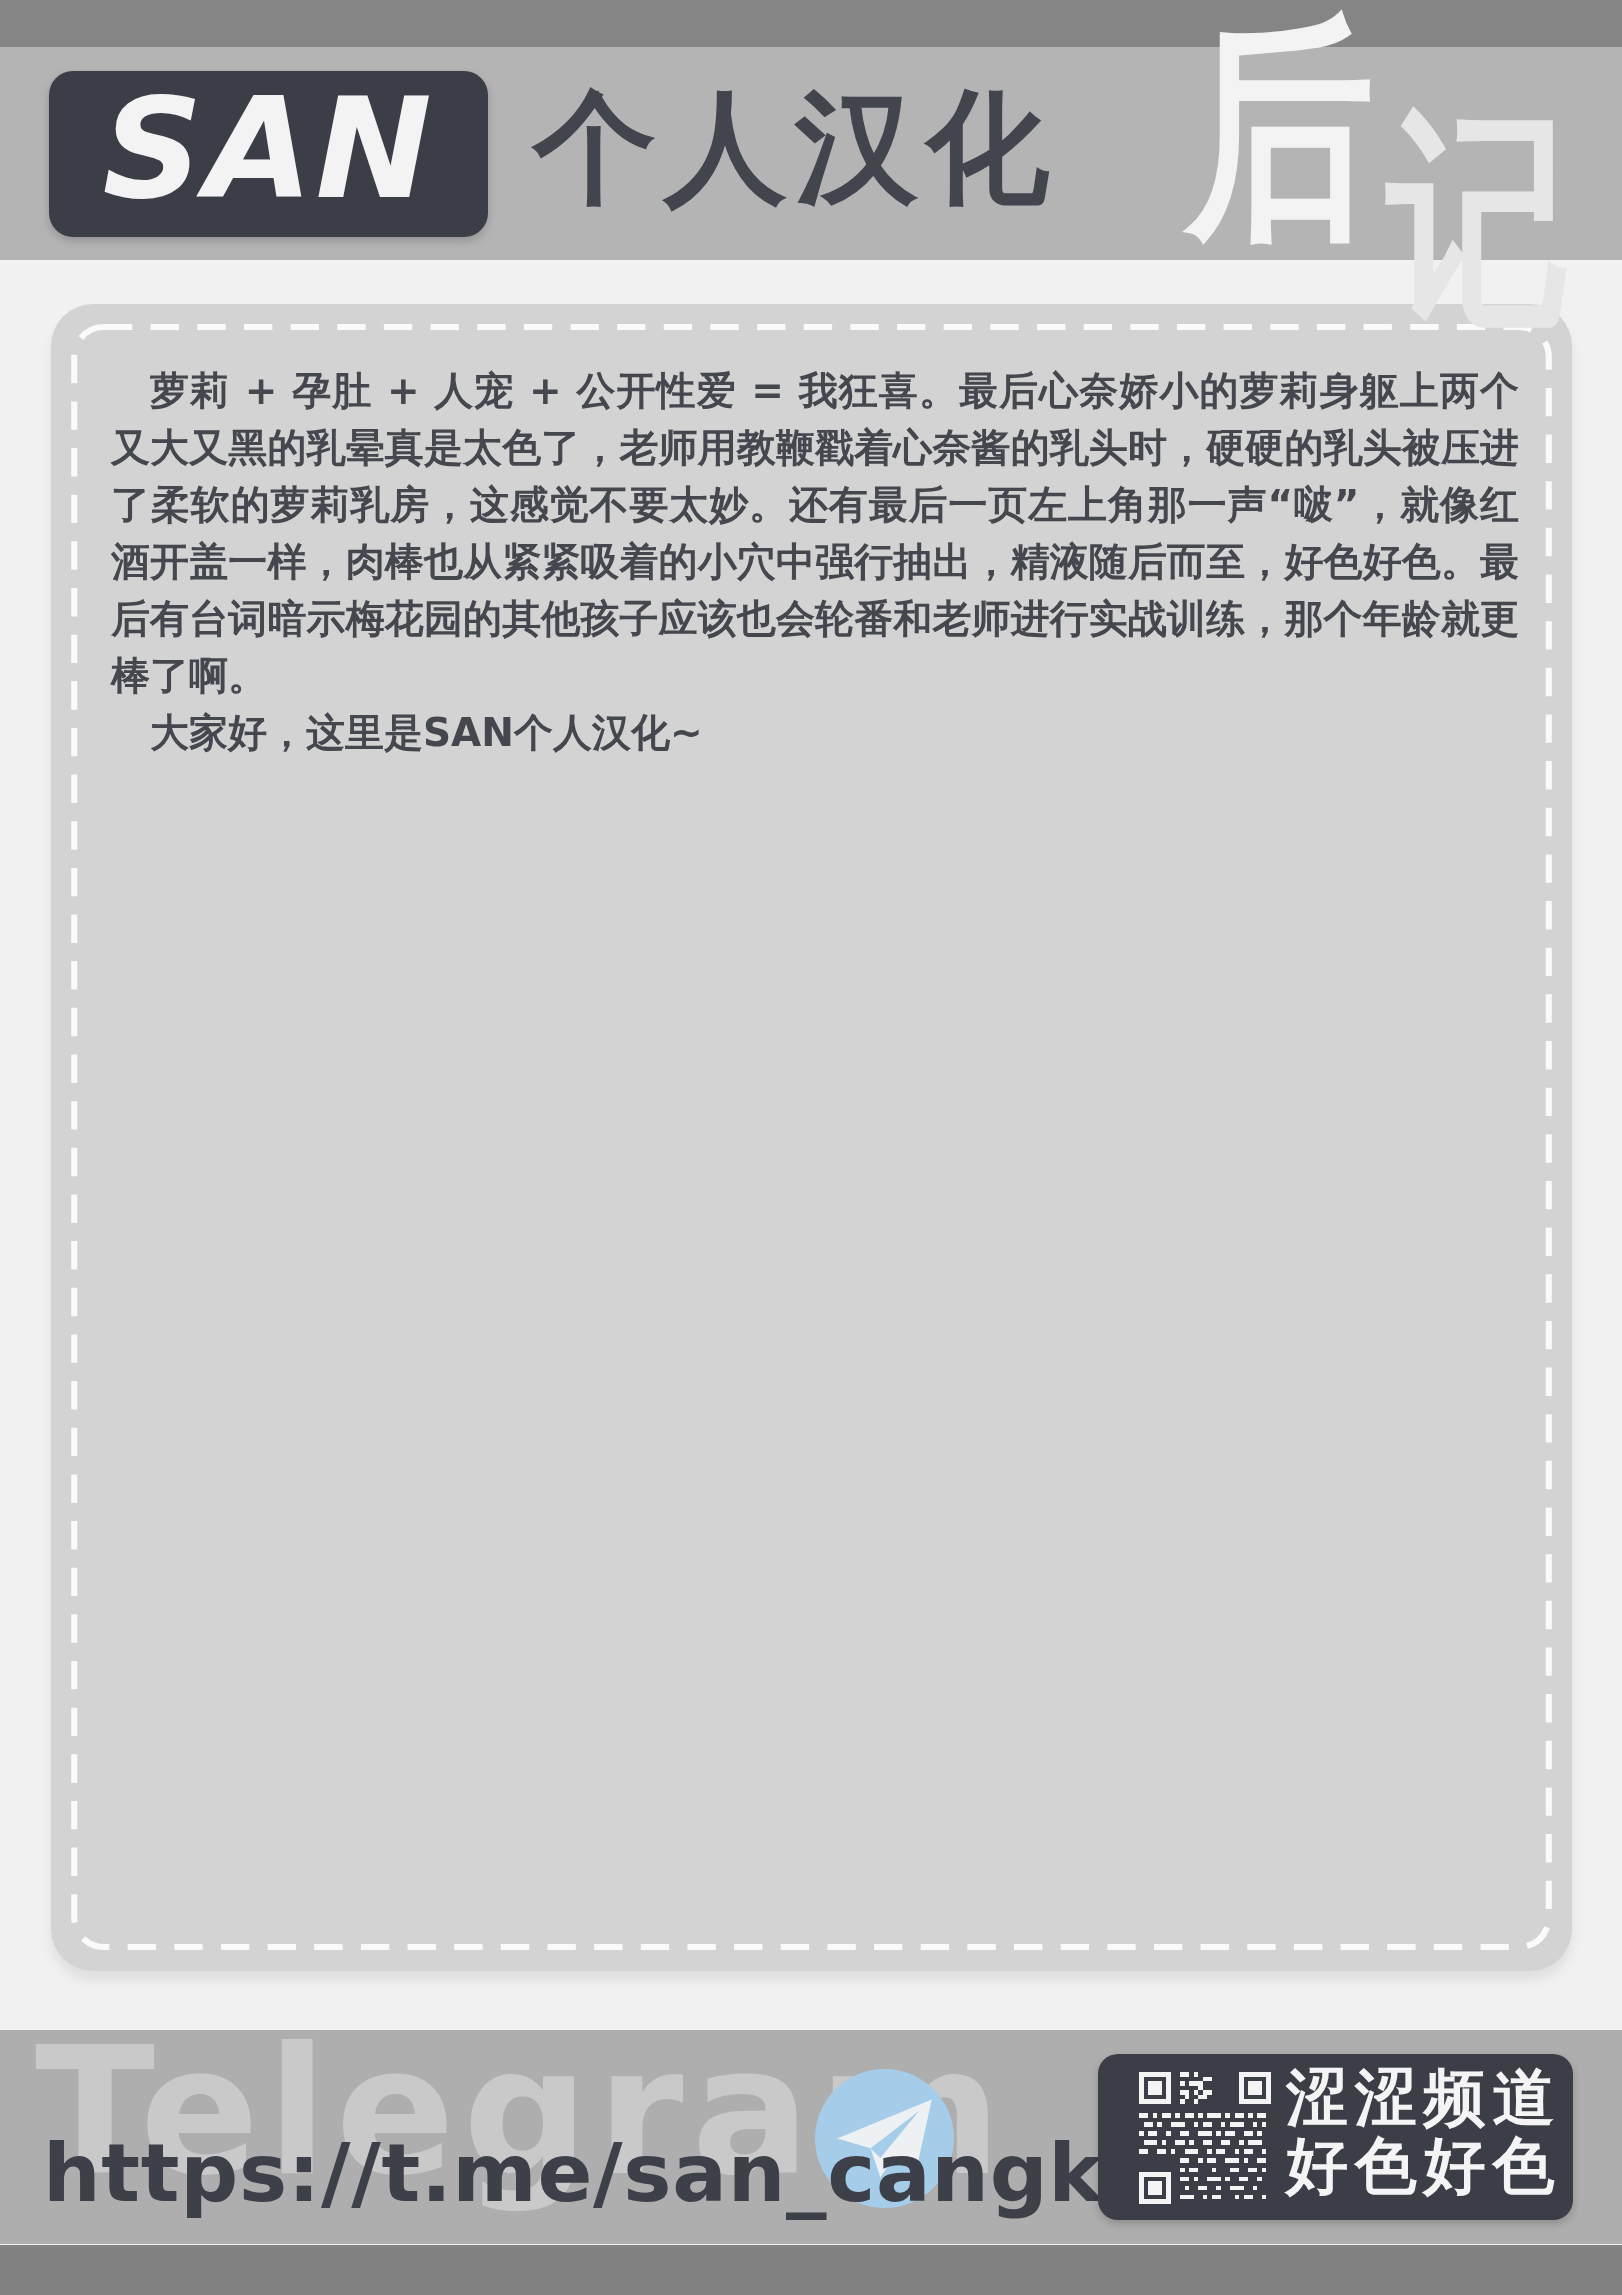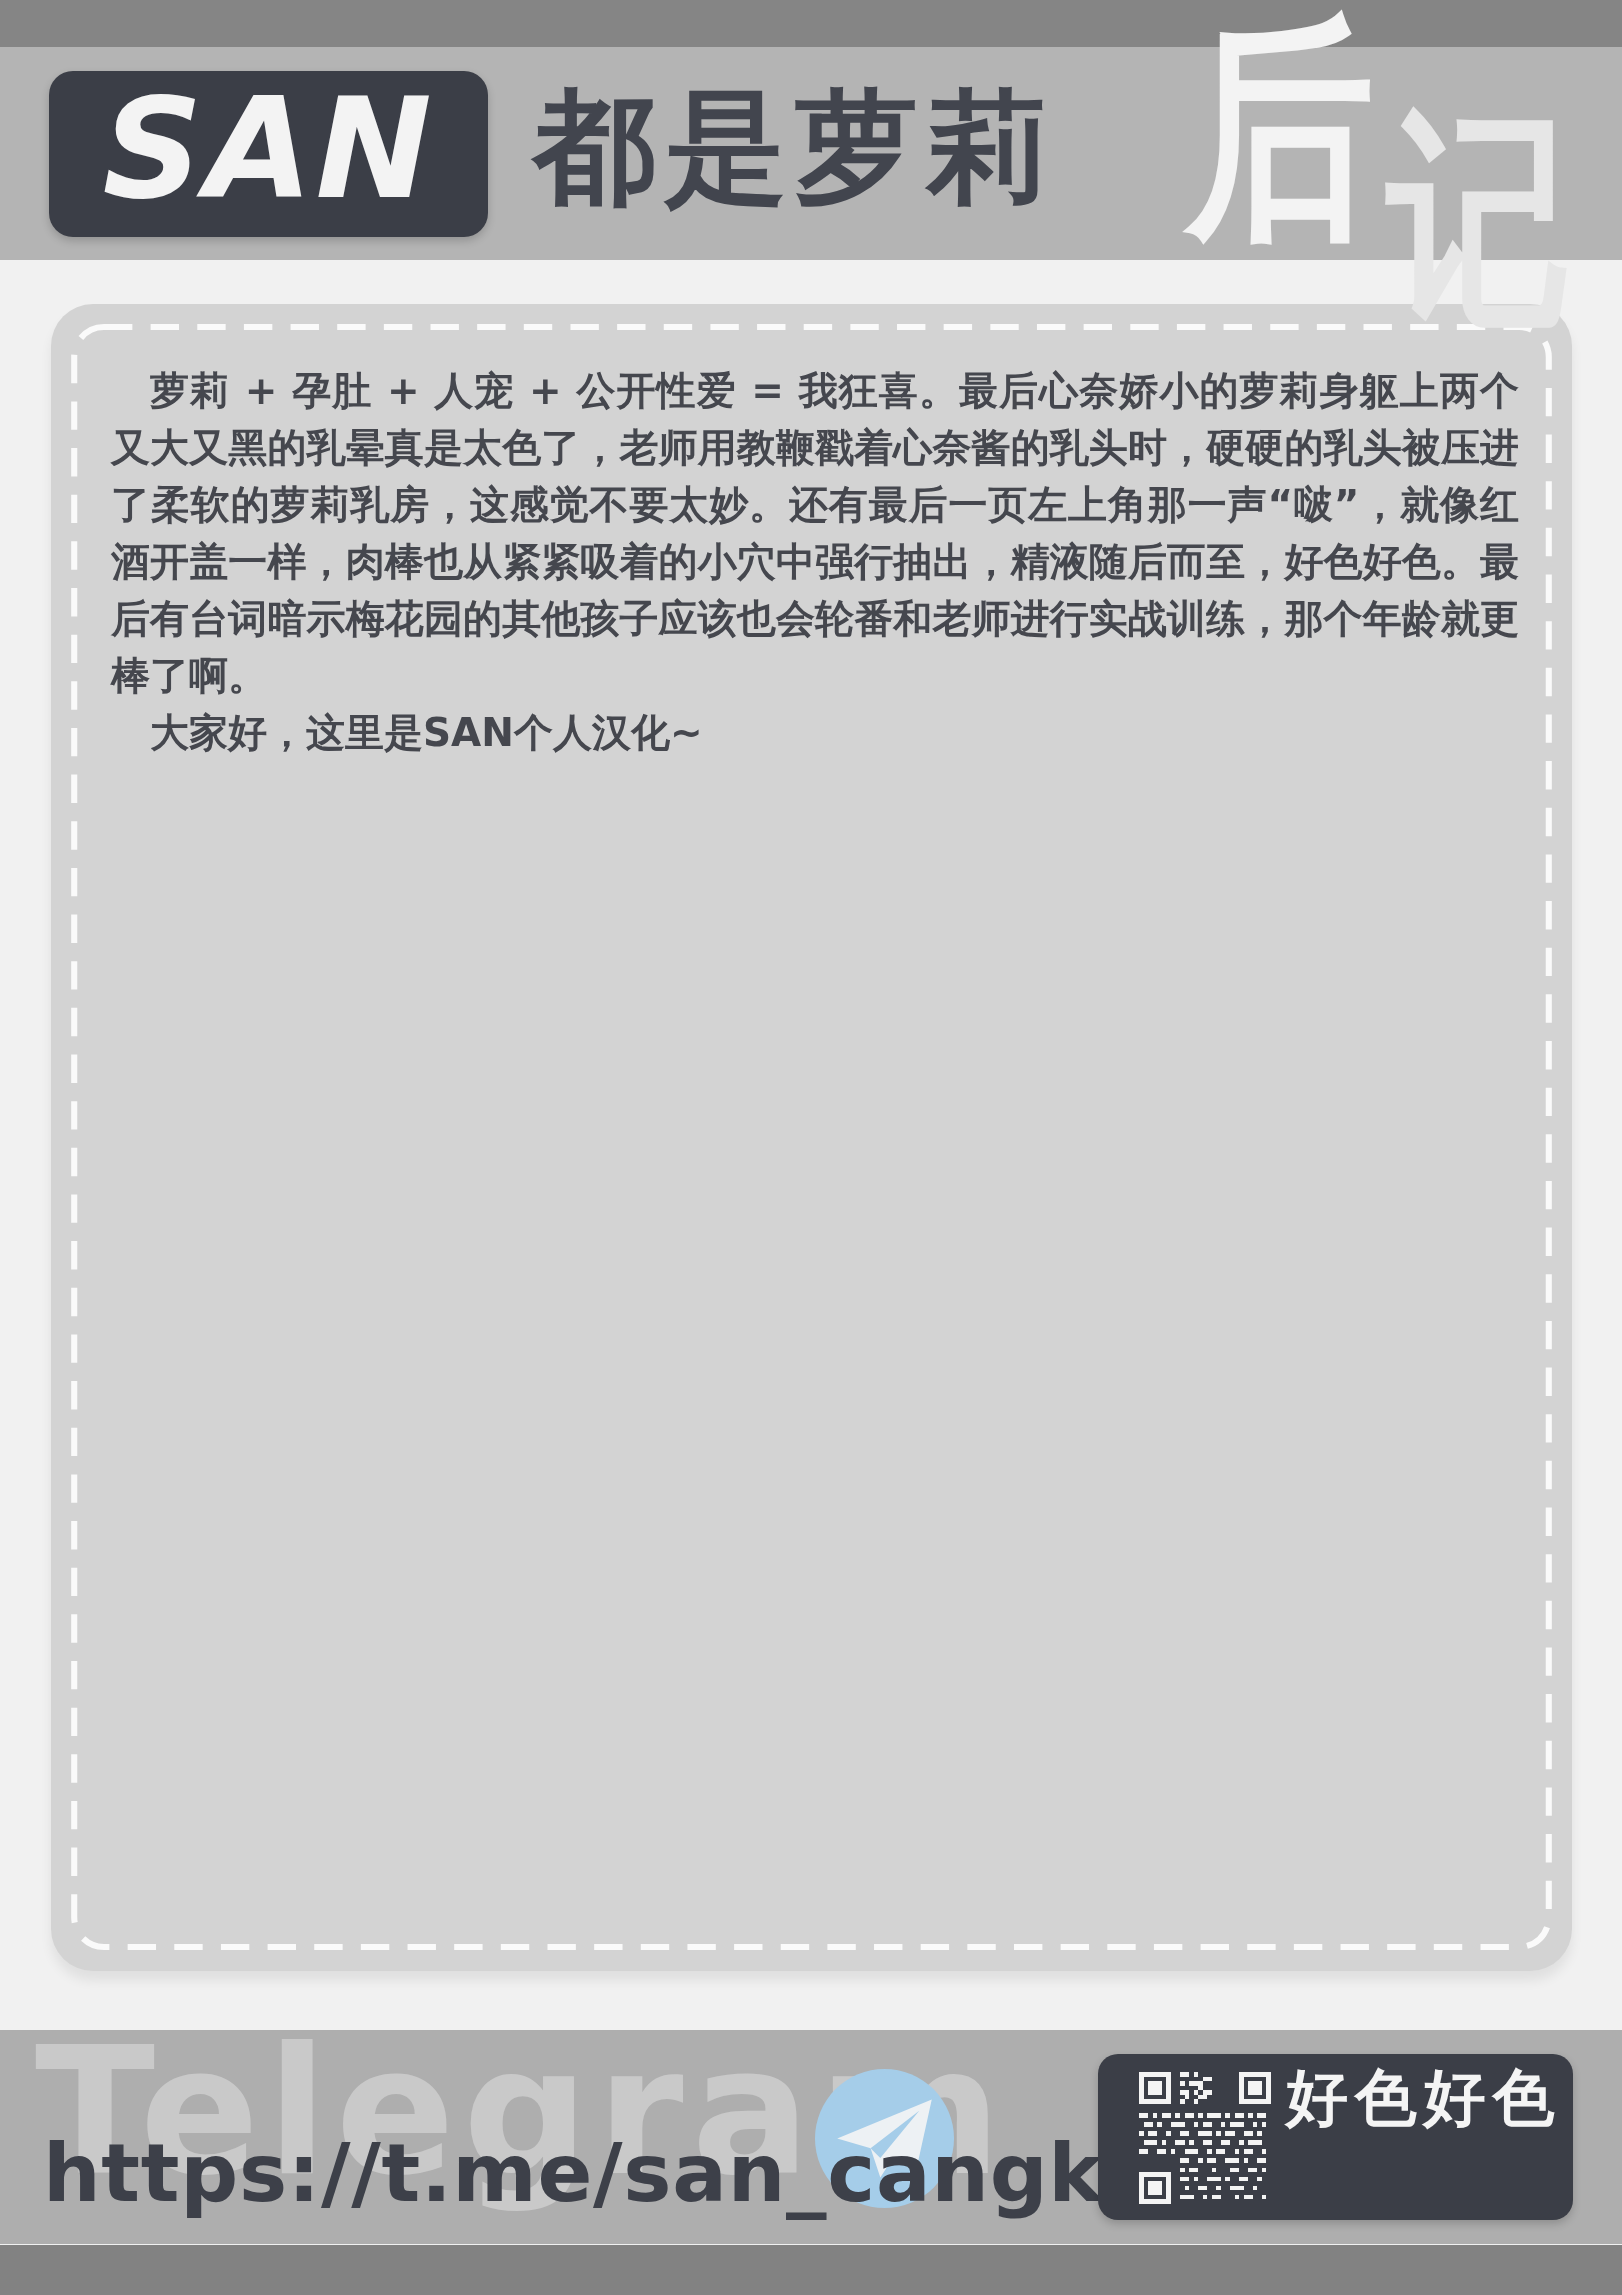--- a/index.html
+++ b/index.html
@@ -97,21 +97,21 @@
 <body>
 
 <div class="page">
 
   <div class="band-top"></div>
 
   <header class="header-band">
     <div class="logo-box">
       <span class="logo-text">SAN</span>
     </div>
-    <div class="subtitle">都是萝莉</div>
+    <div class="subtitle">个人汉化</div>
   </header>
 
   <div class="stamp stamp-hou">后</div>
   <div class="stamp stamp-ji">记</div>
 
   <main class="content-box">
     <svg class="dashed-border" width="1481" height="1626" viewBox="0 0 2190 2405">
       <rect x="4.5" y="4.5" width="2181" height="2396" rx="44" fill="none" stroke="#fafafa" stroke-width="9" stroke-dasharray="42 27"></rect>
     </svg>
     <div class="content-text">
@@ -140,20 +140,21 @@
         <rect x="2" y="2" width="3" height="3" fill="#f4f4f4"></rect>
         <rect x="22" y="0" width="7" height="7" fill="#f4f4f4"></rect>
         <rect x="23" y="1" width="5" height="5" fill="#3b3e47"></rect>
         <rect x="24" y="2" width="3" height="3" fill="#f4f4f4"></rect>
         <rect x="0" y="22" width="7" height="7" fill="#f4f4f4"></rect>
         <rect x="1" y="23" width="5" height="5" fill="#3b3e47"></rect>
         <rect x="2" y="24" width="3" height="3" fill="#f4f4f4"></rect>
         <path fill="#f4f4f4" d="M9 0h2v1H9z M12 0h1v1h-1z M14 1h2v1h-2z M9 2h1v1H9z M11 2h3v1h-3z M13 3h1v1h-1z M9 4h2v1H9z M12 4h1v1h-1z M14 4h2v1h-2z M10 5h1v1h-1z M13 5h2v1h-2z M9 6h1v1H9z M12 6h1v1h-1z M0 9h2v1H0z M3 9h1v1H3z M5 9h2v1H5z M8 9h1v1H8z M10 9h2v1h-2z M13 9h1v1h-1z M15 9h3v1h-3z M19 9h1v1h-1z M21 9h2v1h-2z M24 9h1v1h-1z M26 9h2v1h-2z M1 11h2v1H1z M4 11h1v1H4z M7 11h3v1H7z M12 11h1v1h-1z M14 11h2v1h-2z M18 11h1v1h-1z M20 11h3v1h-3z M25 11h1v1h-1z M27 11h1v1h-1z M0 13h1v1H0z M2 13h2v1H2z M6 13h1v1H6z M9 13h2v1H9z M13 13h3v1h-3z M17 13h1v1h-1z M19 13h2v1h-2z M23 13h2v1h-2z M26 13h1v1h-1z M1 15h3v1H1z M5 15h1v1H5z M8 15h2v1H8z M11 15h1v1h-1z M14 15h2v1h-2z M18 15h2v1h-2z M22 15h1v1h-1z M24 15h3v1h-3z M0 17h2v1H0z M4 17h2v1H4z M7 17h1v1H7z M10 17h3v1h-3z M15 17h1v1h-1z M17 17h2v1h-2z M21 17h1v1h-1z M23 17h2v1h-2z M27 17h1v1h-1z M9 19h2v1H9z M13 19h1v1h-1z M15 19h2v1h-2z M19 19h3v1h-3z M23 19h1v1h-1z M26 19h2v1h-2z M9 21h1v1H9z M11 21h2v1h-2z M16 21h1v1h-1z M20 21h2v1h-2z M24 21h2v1h-2z M27 21h1v1h-1z M9 23h2v1H9z M12 23h1v1h-1z M15 23h3v1h-3z M19 23h1v1h-1z M22 23h2v1h-2z M26 23h1v1h-1z M10 25h1v1h-1z M13 25h2v1h-2z M17 25h1v1h-1z M20 25h3v1h-3z M25 25h1v1h-1z M9 27h3v1H9z M14 27h1v1h-1z M16 27h2v1h-2z M21 27h1v1h-1z M23 27h2v1h-2z M27 27h1v1h-1z"></path>
       </svg>
       <div class="qr-text">
+        <div>涩涩频道</div>
         <div>好色好色</div>
       </div>
     </div>
   </footer>
 
   <div class="band-bottom"></div>
 
 </div>
 
 

